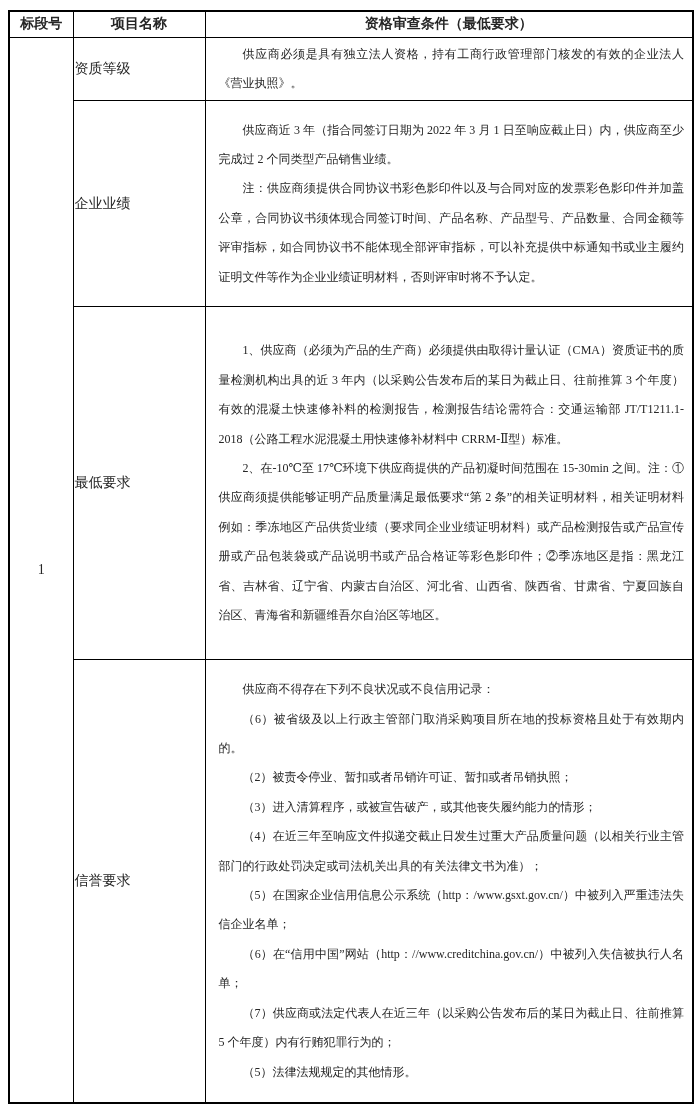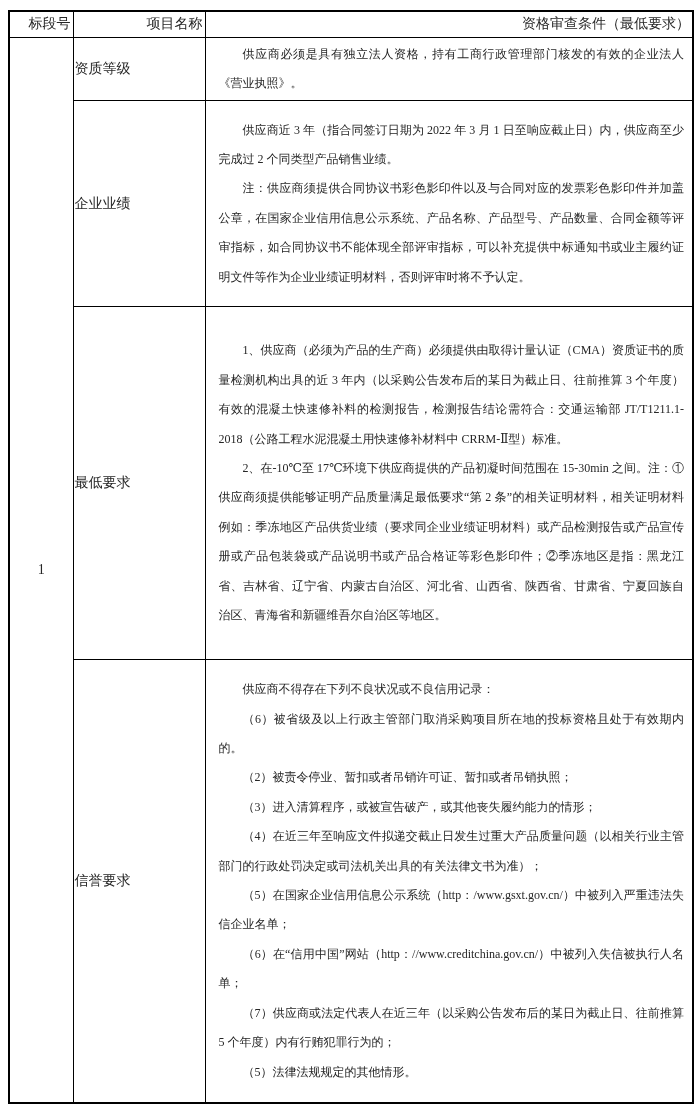--- a/index.html
+++ b/index.html
@@ -26,22 +26,22 @@
     border: 2px solid #000000;
   }
   .doc-table th,
   .doc-table td {
     border: 1px solid #000000;
     font-size: 14px;
     color: #262626;
     box-sizing: border-box;
   }
   .doc-table th {
-    font-weight: normal;
-    text-align: right;
+    font-weight: bold;
+    text-align: center;
     vertical-align: middle;
     padding: 0 2px;
   }
   tr.hdr-row      { height: 26px; }
   tr.row-zizhi    { height: 59px; }
   tr.row-yeji     { height: 206px; }
   tr.row-zhiliang { height: 353px; }
   tr.row-xinyu    { height: 443px; }
   .section-cell {
     text-align: center;
@@ -88,21 +88,21 @@
         <td class="section-cell" rowspan="4">1</td>
         <td class="label-cell">资质等级</td>
         <td class="content-cell">
           <p>供应商必须是具有独立法人资格，持有工商行政管理部门核发的有效的企业法人《营业执照》。</p>
         </td>
       </tr>
       <tr class="row-yeji">
         <td class="label-cell">企业业绩</td>
         <td class="content-cell">
           <p>供应商近 3 年（指合同签订日期为 2022 年 3 月 1 日至响应截止日）内，供应商至少完成过 2 个同类型产品销售业绩。</p>
-          <p>注：供应商须提供合同协议书彩色影印件以及与合同对应的发票彩色影印件并加盖公章，在国家企业信用信息公示系统、产品名称、产品型号、产品数量、合同金额等评审指标，如合同协议书不能体现全部评审指标，可以补充提供中标通知书或业主履约证明文件等作为企业业绩证明材料，否则评审时将不予认定。</p>
+          <p>注：供应商须提供合同协议书彩色影印件以及与合同对应的发票彩色影印件并加盖公章，合同协议书须体现合同签订时间、产品名称、产品型号、产品数量、合同金额等评审指标，如合同协议书不能体现全部评审指标，可以补充提供中标通知书或业主履约证明文件等作为企业业绩证明材料，否则评审时将不予认定。</p>
         </td>
       </tr>
       <tr class="row-zhiliang">
         <td class="label-cell">最低要求</td>
         <td class="content-cell">
           <p>1、供应商（必须为产品的生产商）必须提供由取得计量认证（CMA）资质证书的质量检测机构出具的近 3 年内（以采购公告发布后的某日为截止日、往前推算 3 个年度）有效的混凝土快速修补料的检测报告，检测报告结论需符合：交通运输部 JT/T1211.1-2018（公路工程水泥混凝土用快速修补材料中 CRRM-Ⅱ型）标准。</p>
           <p>2、在-10℃至 17℃环境下供应商提供的产品初凝时间范围在 15-30min 之间。注：①供应商须提供能够证明产品质量满足最低要求“第 2 条”的相关证明材料，相关证明材料例如：季冻地区产品供货业绩（要求同企业业绩证明材料）或产品检测报告或产品宣传册或产品包装袋或产品说明书或产品合格证等彩色影印件；②季冻地区是指：黑龙江省、吉林省、辽宁省、内蒙古自治区、河北省、山西省、陕西省、甘肃省、宁夏回族自治区、青海省和新疆维吾尔自治区等地区。</p>
         </td>
       </tr>
       <tr class="row-xinyu">

